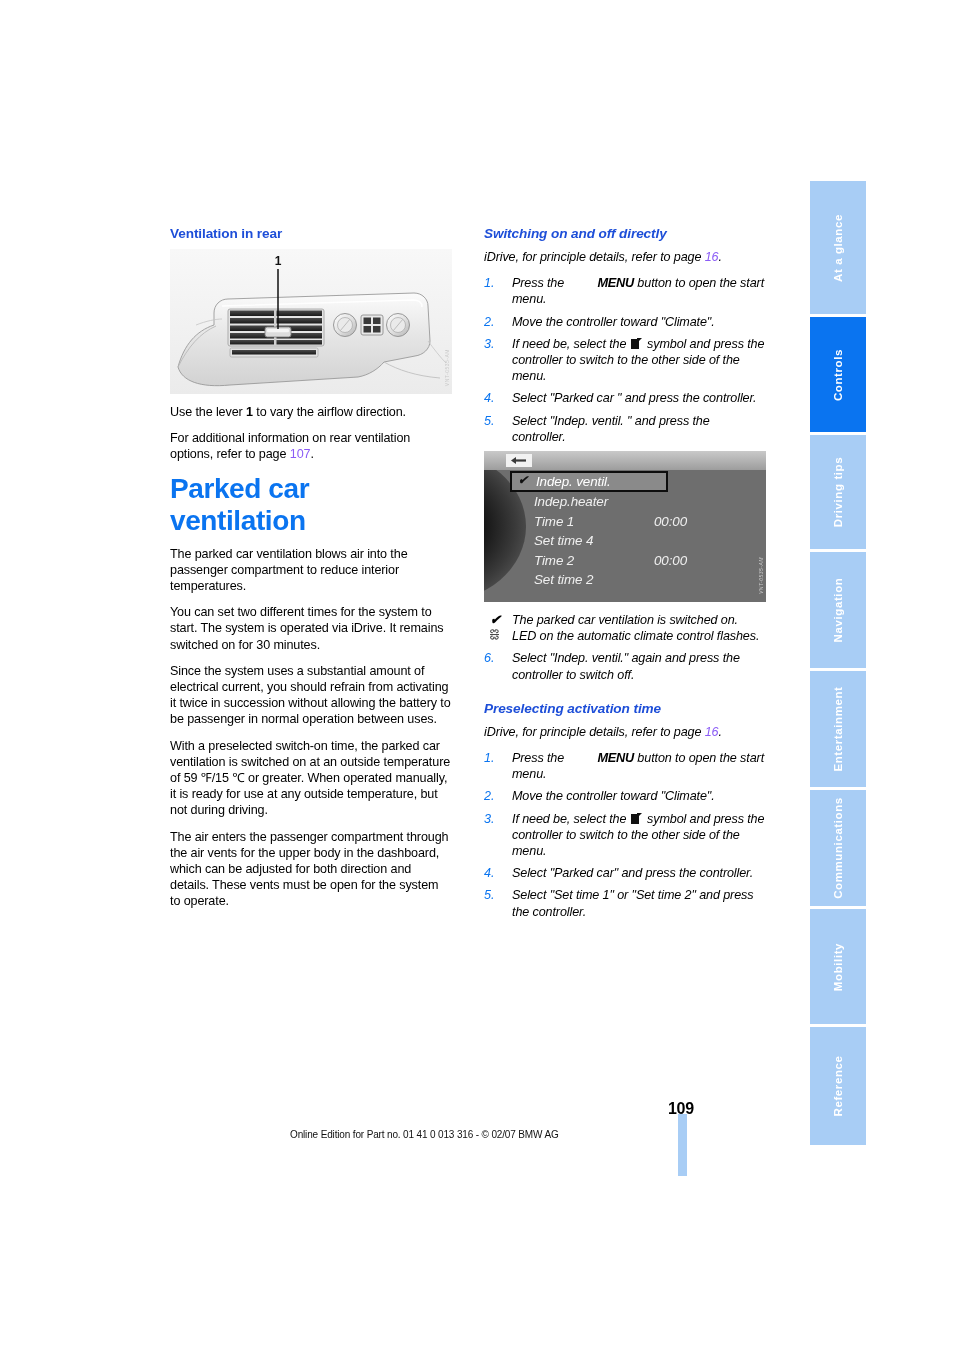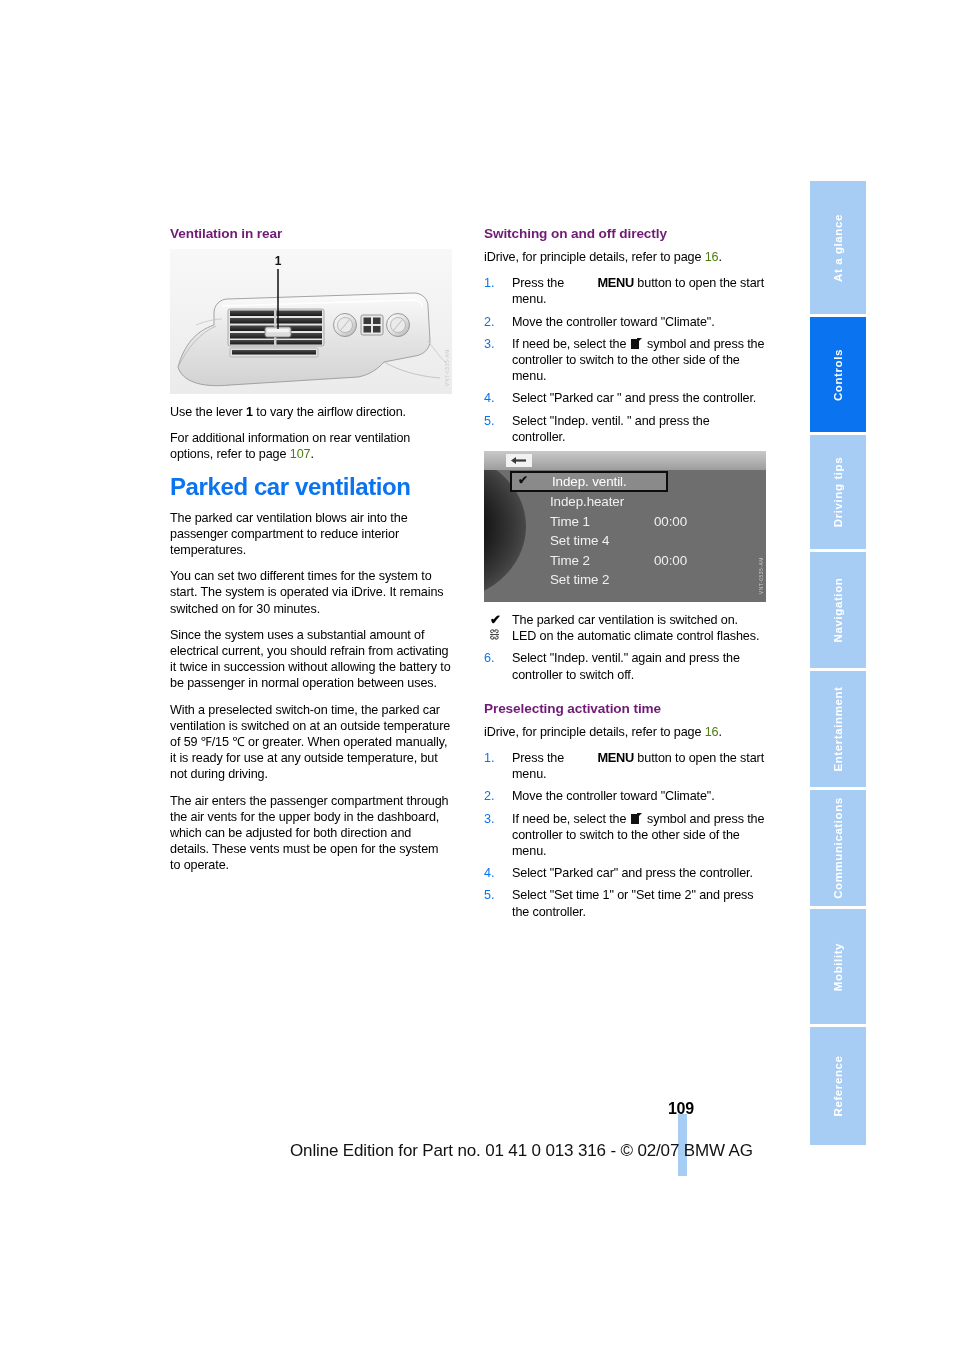--- a/index.html
+++ b/index.html
@@ -54,43 +54,43 @@
     transform-origin: center center;
   }
 
   
   .col {
     position: absolute;
     width: 282px;
     top: 226px;
   }
   #col-left  { left: 170px; }
-  #col-right { left: 484px; }
+  #col-right { left: 484px; font-style: italic; }
 
   h2.sub {
-    color: #701a75;
+    color: #1d4ed8;
     font-size: 13.6px;
     font-weight: bold;
     margin: 0 0 8px 0;
     letter-spacing: -0.1px;
   }
   h1.main {
     color: #0a74f0;
-    font-size: 24px;
+    font-size: 28px;
     font-weight: bold;
     margin: 0 0 9px 0;
     letter-spacing: -0.4px;
   }
   p.body {
     font-size: 12.6px;
     line-height: 16.2px;
     margin: 0 0 10px 0;
     letter-spacing: -0.12px;
   }
-  .pageref { color: #4d7c0f; }
+  .pageref { color: #8b5cf6; }
   .bold { font-weight: bold; }
 
   
   ol.steps {
     margin: 0;
     padding: 0;
     list-style: none;
   }
   ol.steps > li {
     position: relative;
@@ -243,21 +243,21 @@
     width: 254px;
   }
   .idrive-row {
     position: relative;
     height: 19.5px;
     color: #f0f0f0;
     font-size: 13.4px;
     line-height: 19.5px;
     letter-spacing: -0.1px;
   }
-  .idrive-row .lbl { position: absolute; left: 22px; top: 0; margin-left: 16px; }
+  .idrive-row .lbl { position: absolute; left: 22px; top: 0; }
   .idrive-row .val { position: absolute; left: 142px; top: 0; }
   .idrive-row.selected {
     background: #8a8a8a;
     border: 2px solid #0d0d0d;
     box-sizing: border-box;
     width: 158px;
     height: 21px;
     line-height: 17px;
     left: -2px;
   }
@@ -292,22 +292,22 @@
     position: absolute;
     left: 678px;
     top: 14px;
     width: 9px;
     height: 62px;
     background: #a8cdf5;
   }
   #footer-note {
     position: absolute;
     left: 290px;
-    top: 41px;
-    font-size: 17px;
+    top: 29px;
+    font-size: 10px;
     letter-spacing: -0.15px;
     color: #111;
   }
 </style>
 </head>
 <body>
 
 <div id="page">
 
   <div id="section-tabs">

